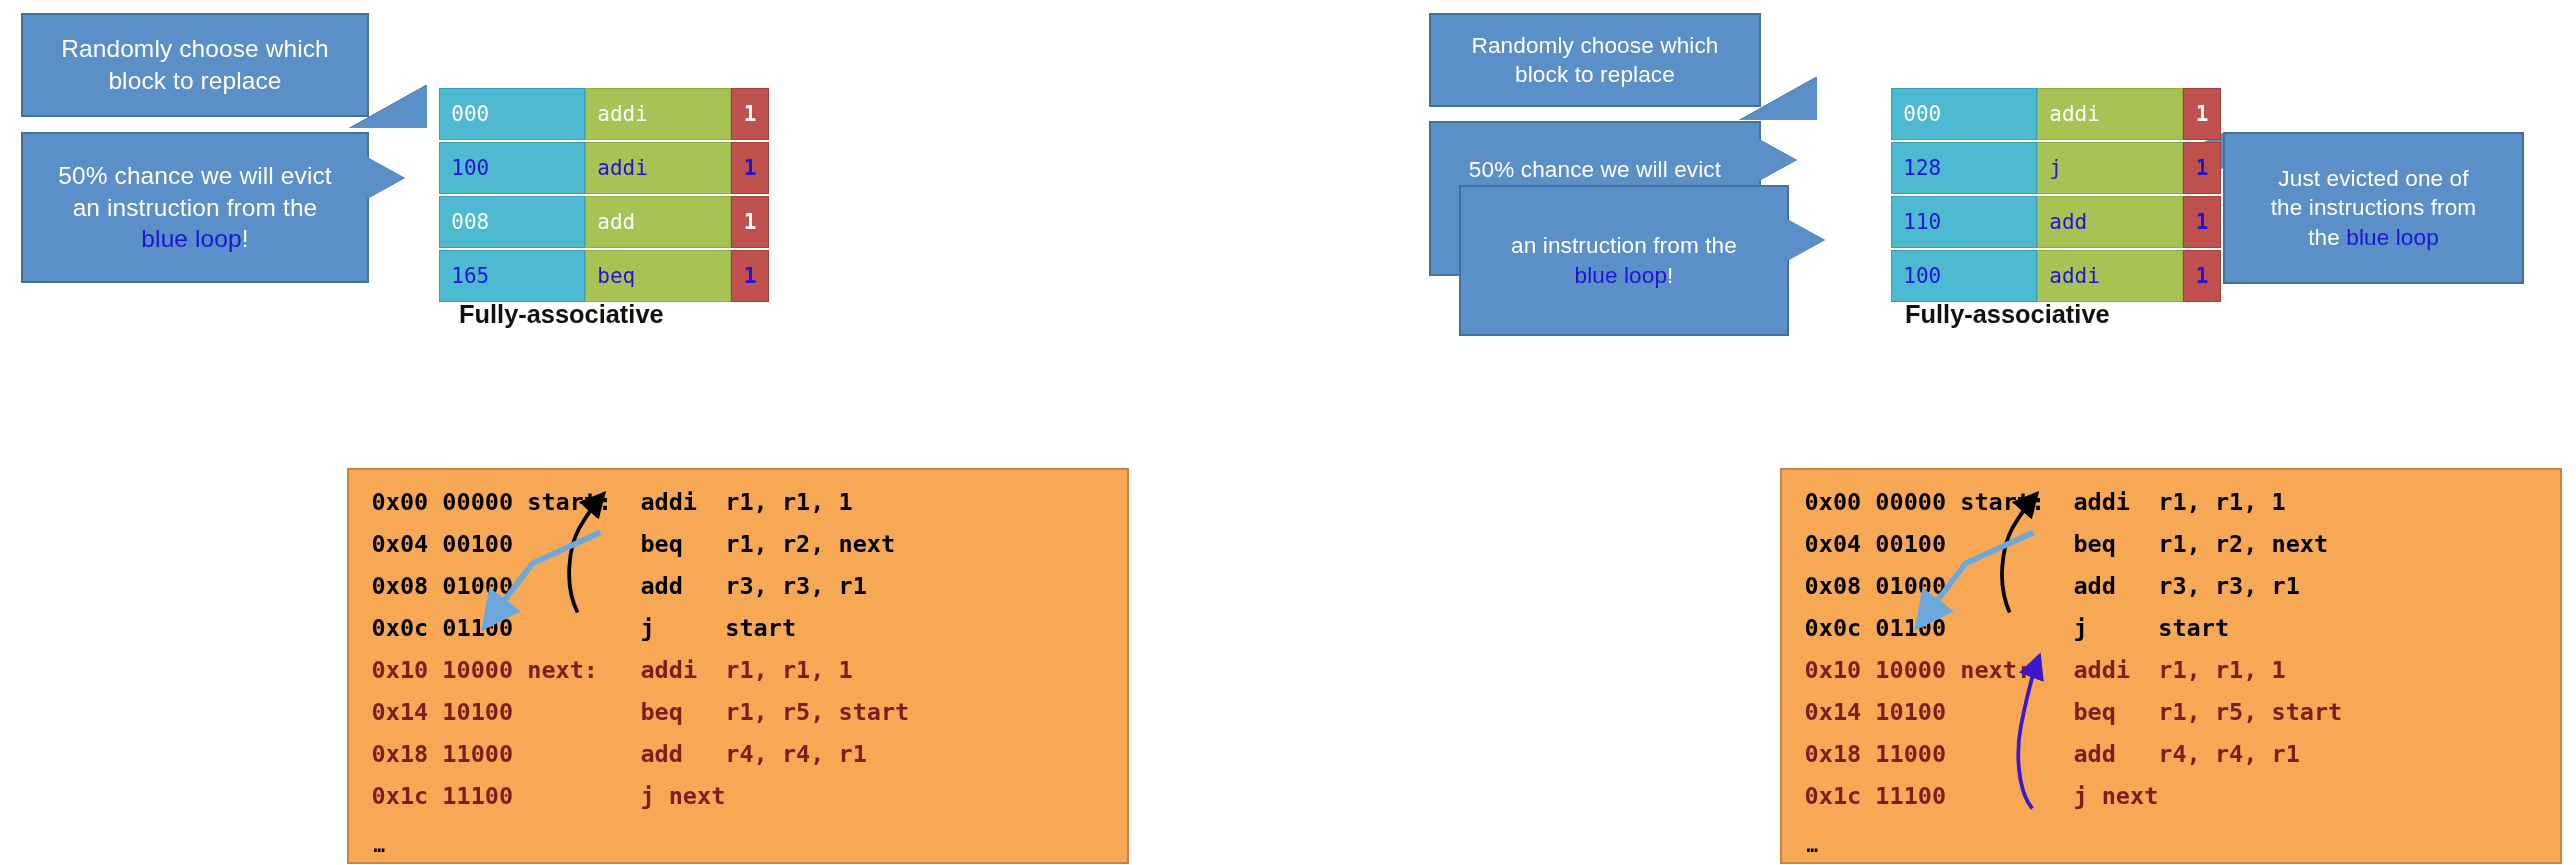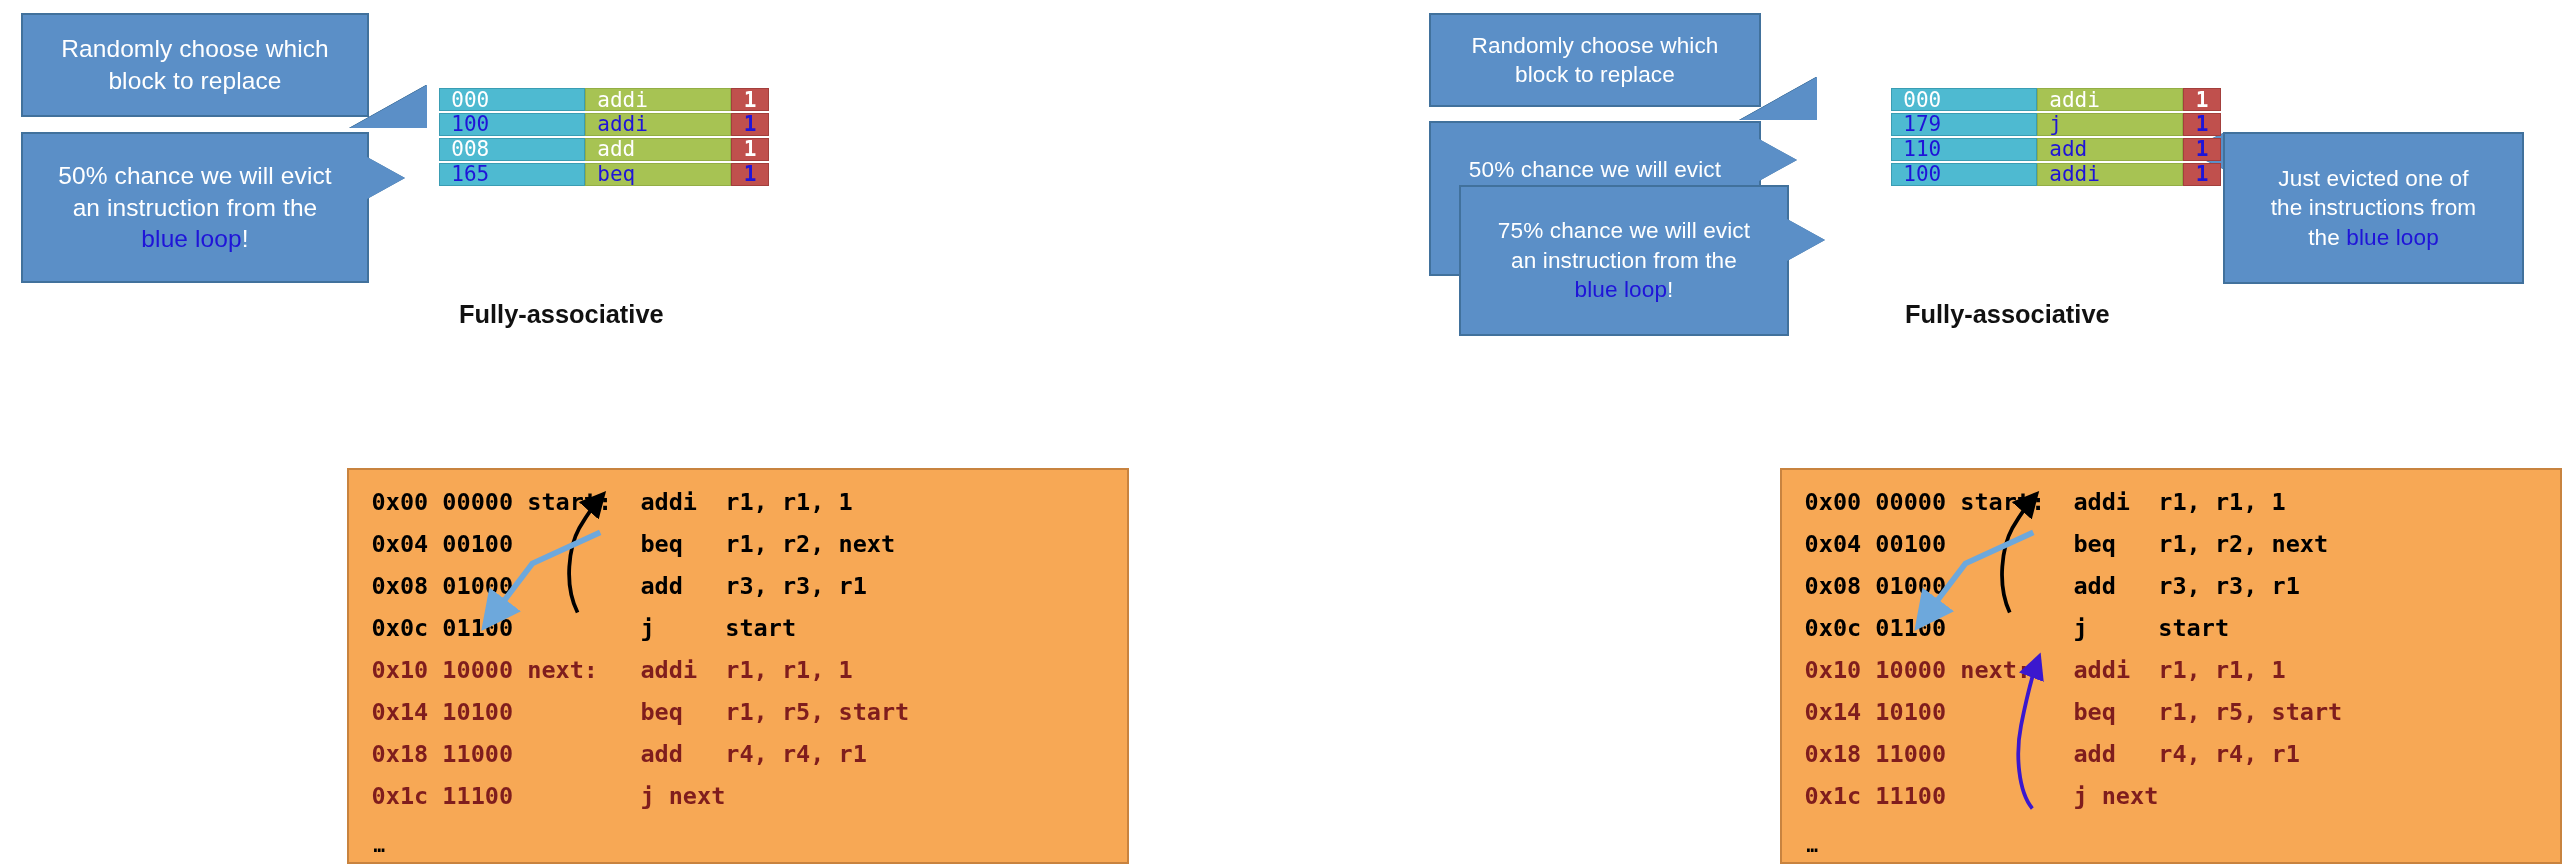--- a/index.html
+++ b/index.html
@@ -70,21 +70,21 @@
 
   
   .cache-table {
     position: absolute;
     display: flex;
     flex-direction: column;
     gap: 1.9px;
   }
   .cache-row {
     display: flex;
-    height: 23px;
+    height: 52px;
   }
   .cell {
     box-sizing: border-box;
     display: flex;
     align-items: center;
     font-family: "DejaVu Sans Mono", "Liberation Mono", monospace;
     font-size: 21px;
     padding-left: 11.3px;
   }
   .cell-tag   { width: 146px; background: #4EBAD1; border: 1.9px solid #3A9DB3; }
@@ -217,35 +217,34 @@
 
   <div class="callout" style="left:141px; top:121px; width:332px; height:155px; font-size:22.6px; align-items:flex-start; padding-top:32px;">
     <div class="txt">
       <div>50% chance we will evict</div>
     </div>
   </div>
   <div class="tail tail-r" style="left:471px; top:139px;"></div>
 
   <div class="callout" style="left:171px; top:185px; width:330px; height:151px; font-size:22.6px; z-index:3;">
     <div class="txt">
-      <div>75% chance we will evict</div>
       <div>an instruction from the</div>
       <div><span class="blue-loop">blue loop</span>!</div>
     </div>
   </div>
   <div class="tail tail-r" style="left:499px; top:219px; z-index:3;"></div>
 
   <div class="cache-table" style="left:603px; top:88px; z-index:4;">
     <div class="cache-row">
       <div class="cell cell-tag txt-white">000</div>
       <div class="cell cell-instr txt-white">addi</div>
       <div class="cell cell-valid txt-white">1</div>
     </div>
     <div class="cache-row">
-      <div class="cell cell-tag txt-blue">179</div>
+      <div class="cell cell-tag txt-blue">128</div>
       <div class="cell cell-instr txt-blue">j</div>
       <div class="cell cell-valid txt-blue">1</div>
     </div>
     <div class="cache-row">
       <div class="cell cell-tag txt-blue">110</div>
       <div class="cell cell-instr txt-blue">add</div>
       <div class="cell cell-valid txt-blue">1</div>
     </div>
     <div class="cache-row">
       <div class="cell cell-tag txt-blue">100</div>

